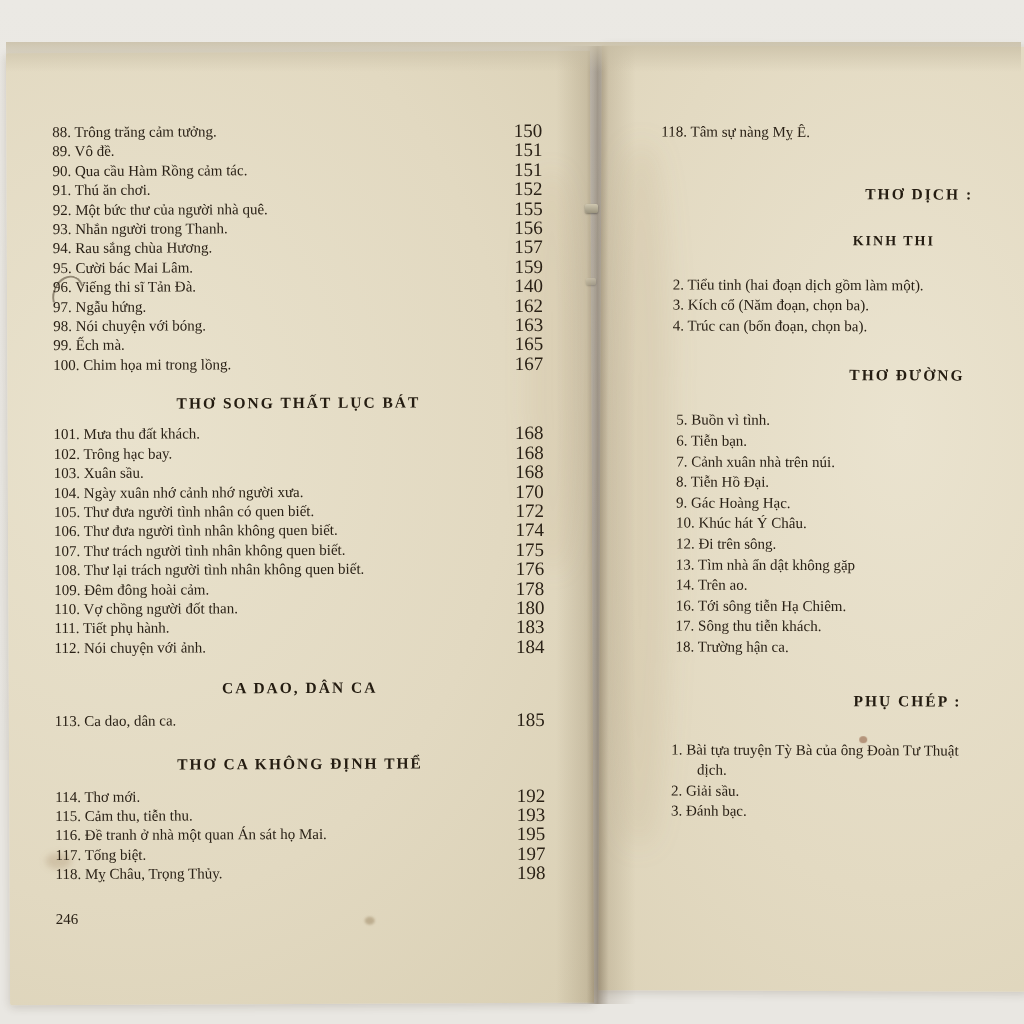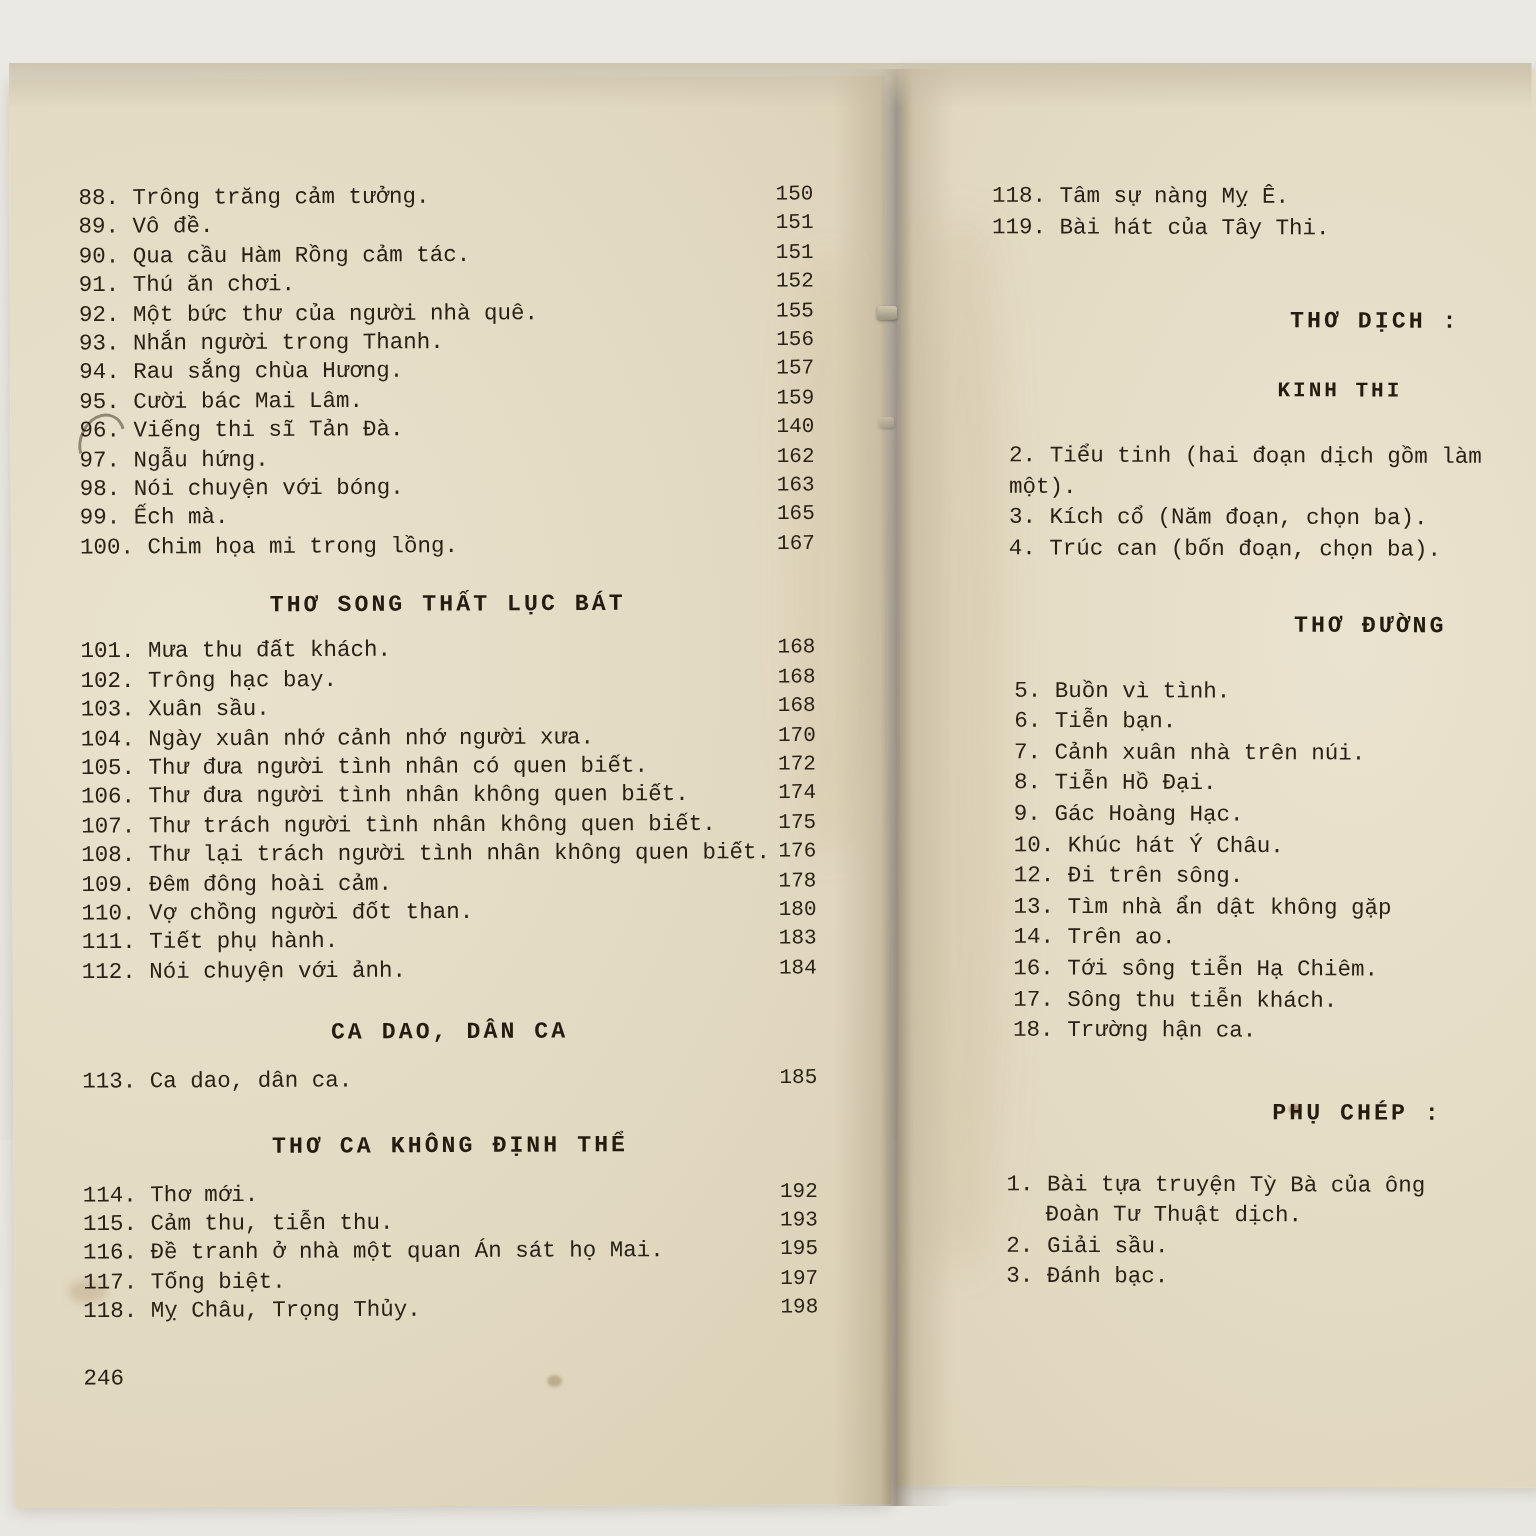--- a/index.html
+++ b/index.html
@@ -6,21 +6,20 @@
   body{
     width:1024px;height:1024px;overflow:hidden;
     background:#e9e7e2;
     font-family:"Liberation Serif", serif;
   }
   #book{
     position:absolute;left:0;top:0;width:1024px;height:760px;
     background:
       radial-gradient(ellipse 70% 55% at 50% 50%, rgba(255,255,255,0.12), rgba(0,0,0,0) 70%),
       linear-gradient(180deg,#ebe9e4 0%,#e6e4df 100%);
-    font-family: Liberation Mono, monospace;
   }
   
   .page{
     position:absolute;
     background:#e4dcc6;
     box-shadow:0 2px 10px rgba(60,45,20,0.18);
   }
   #page-left{
     left:8px;top:52px;width:584px;height:952px;
     background:
@@ -58,21 +57,21 @@
   
   .col{position:absolute;color:#2c2317;}
   .hdr{
     text-align:center;font-weight:bold;letter-spacing:2px;
     font-size:15.5px;color:#241c11;
   }
   .entry{
     position:relative;font-size:15px;line-height:19.4px;white-space:nowrap;
     color:#2a2116;
   }
-  .entry .pg{position:absolute;right:0;top:0;font-size:14px;}
+  .entry .pg{position:absolute;right:0;top:0;font-size:19px;}
   .folio{font-size:15px;color:#2a2116;}
   .rt-entry{font-size:15px;line-height:20.6px;color:#2a2116;}
   .rt-hdr{font-weight:bold;letter-spacing:2px;font-size:15.5px;color:#241c11;}
   .indent{padding-left:26px;text-indent:-26px;white-space:normal;}
   .pen{
     position:absolute;width:26px;height:34px;border:2px solid rgba(60,48,30,0.5);
     border-radius:50%;border-right-color:transparent;border-bottom-color:transparent;
     transform:rotate(25deg);
   }
 </style>
@@ -141,21 +140,20 @@
   </div>
 
   <div class="page" id="page-right">
     <div class="stain" style="left:260px;top:690px;width:8px;height:7px;background:rgba(120,60,30,0.45);filter:blur(0.6px);"></div>
     <div class="stain" style="left:10px;top:100px;width:60px;height:700px;background:rgba(140,110,60,0.10);filter:blur(14px);border-radius:40%;"></div>
 
     <div class="col" id="right-col" style="left:60px;top:76px;width:330px;">
 
       <div>
         <div class="rt-entry"><span>118.</span> <span>Tâm sự nàng Mỵ Ê.</span></div>
-        <div class="rt-entry"><span>119.</span> <span>Bài hát của Tây Thi.</span></div>
       </div>
 
       <div class="rt-hdr" style="margin:42px 0 0 0;text-align:right;padding-right:18px;">THƠ  DỊCH :</div>
       <div class="rt-hdr" style="margin:30px 0 26px 0;text-align:right;padding-right:56px;font-size:14px;">KINH THI</div>
 
       <div style="padding-left:12px;">
         <div class="rt-entry"><span>2.</span> <span>Tiểu tinh (hai đoạn dịch gồm làm một).</span></div>
         <div class="rt-entry"><span>3.</span> <span>Kích cổ (Năm đoạn, chọn ba).</span></div>
         <div class="rt-entry"><span>4.</span> <span>Trúc can (bốn đoạn, chọn ba).</span></div>
       </div>

